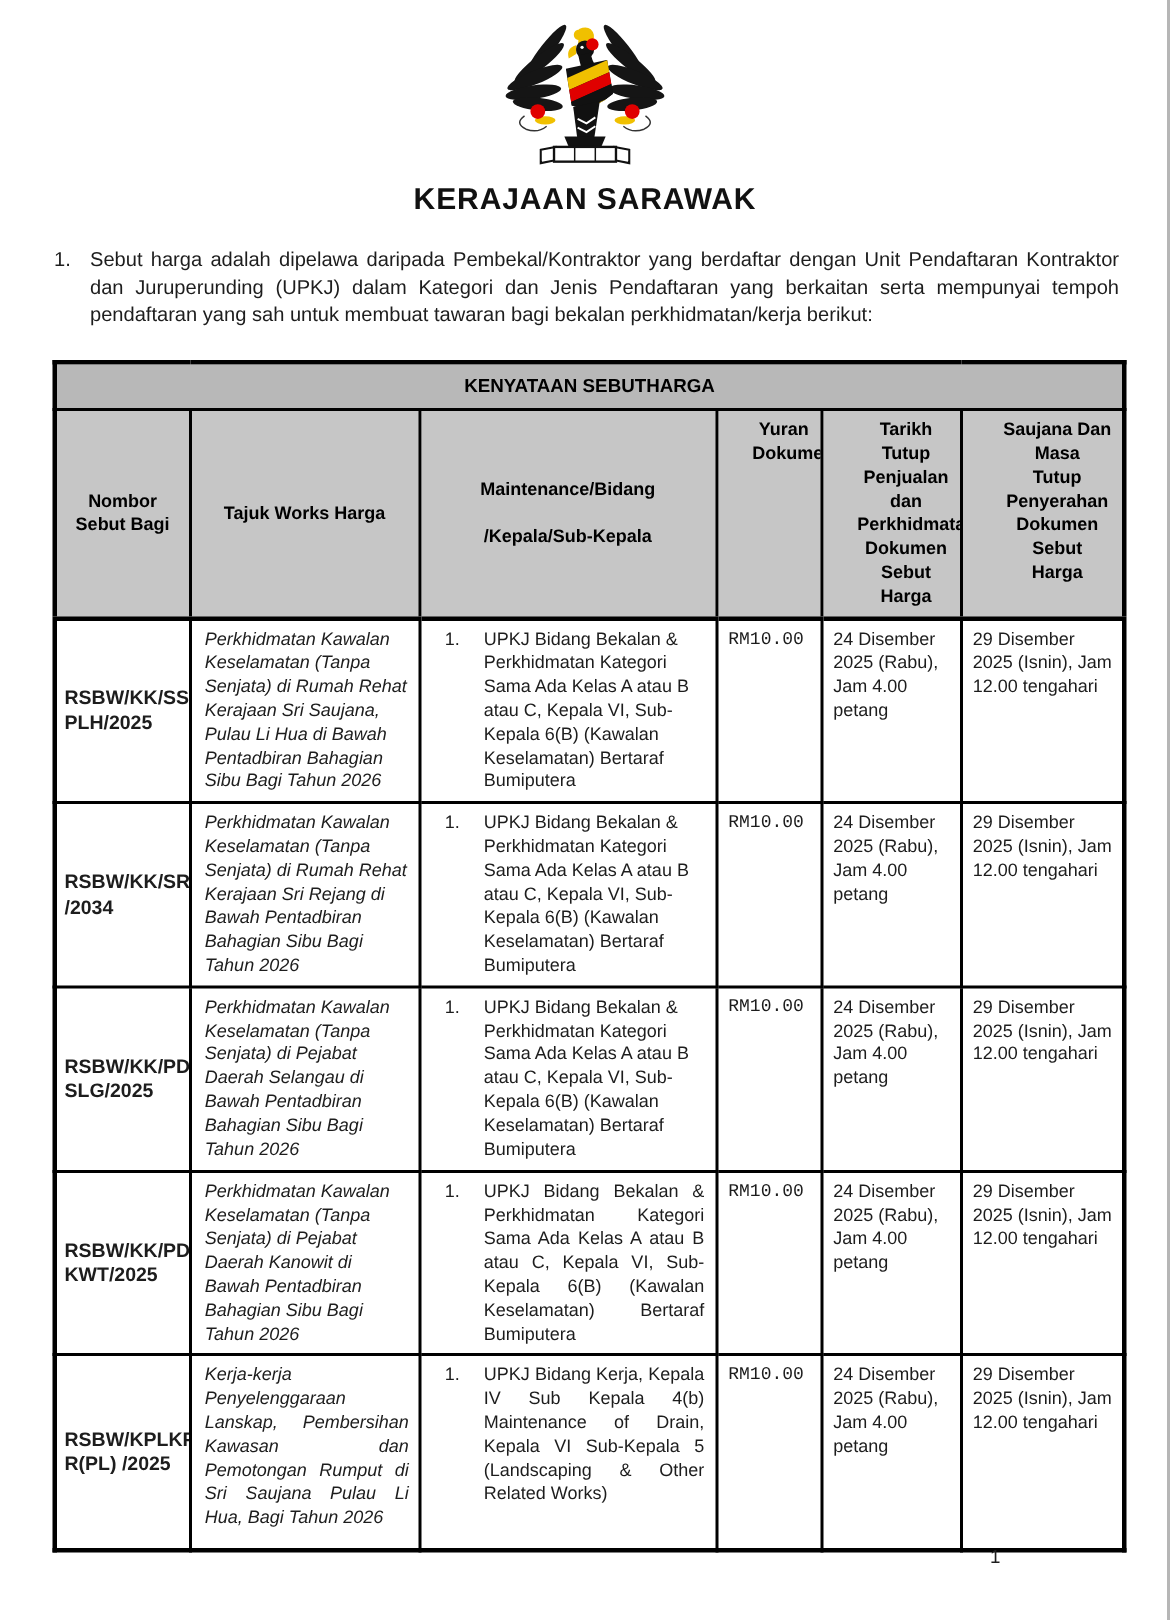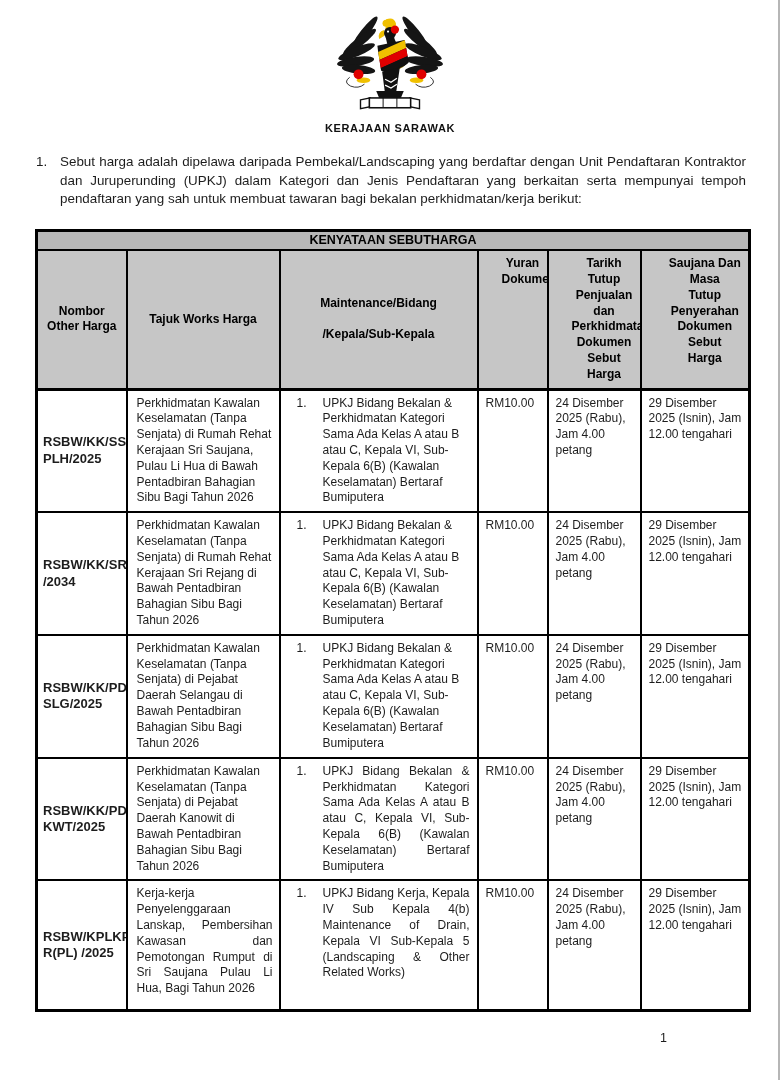--- a/index.html
+++ b/index.html
@@ -9,63 +9,63 @@
     font-family:"Liberation Sans", sans-serif;
     color:#1d1d1d;
     overflow:hidden;
   }
   .scan-edge {
     position:absolute; top:0; right:0; width:2px; height:1080px;
     background:#8f8f8f; opacity:.65;
   }
   .crest-wrap { width:100%; display:flex; justify-content:center; padding-top:13px; }
   .doc-title {
-    text-align:center; font-weight:bold; font-size:11px; letter-spacing:.6px;
+    text-align:center; font-weight:bold; font-size:20px; letter-spacing:.6px;
     margin-top:6px; color:#111;
   }
   .intro {
     display:flex; margin:19px 34px 0 36px; font-size:13.4px; line-height:18.6px;
   }
   .intro .num { width:24px; flex:none; }
   .intro .txt { flex:1; text-align:justify; }
 
   table.quote {
     border-collapse:collapse; table-layout:fixed;
     width:713px; margin:20px 0 0 35px;
     border:3px solid #000;
     font-size:12px; line-height:15.8px;
   }
   table.quote th, table.quote td { border:2px solid #000; overflow:hidden; }
 
   col.c1{width:90px} col.c2{width:153px} col.c3{width:198px}
   col.c4{width:70px} col.c5{width:93px} col.c6{width:109px}
 
   th.band {
-    background:#b8b8b8; height:20px; font-size:12.5px; font-weight:bold;
+    background:#b8b8b8; height:32px; font-size:12.5px; font-weight:bold;
     text-align:center; border-bottom-width:3px; color:#000;
   }
   tr.cols th {
     background:#c6c6c6; font-weight:bold; text-align:center;
     height:120px; white-space:pre-line; color:#000;
     padding:5px 3px; border-bottom-width:3px;
   }
   tr.cols th:nth-child(-n+3){ vertical-align:middle; }
   tr.cols th:nth-child(n+4){ vertical-align:top;padding-left:23px; }
 
   tbody td { vertical-align:top; background:#fff; }
   td.nombor {
     vertical-align:middle; font-weight:bold; font-size:13px;
     padding:4px 2px 4px 5px; white-space:pre-line; line-height:16.5px;
   }
-  td.tajuk { padding:5px 6px 5px 9px; }
+  td.tajuk { padding:5px 6px 5px 9px;font-style:italic; }
   td.pend  { padding:5px 7px 5px 16px; }
   .pend-in { display:flex; }
   .pend-no { width:26px; flex:none; }
   .pend-tx { flex:1; }
-  td.yuran { padding:5px 3px 5px 7px; }
+  td.yuran { padding:5px 3px 5px 7px;font-family:Liberation Mono, monospace; }
   td.tdate { padding:5px 4px 5px 7px;border-radius:22px; }
 
   tbody tr:nth-of-type(1){ height:122px; }
   tbody tr:nth-of-type(2){ height:112px; }
   tbody tr:nth-of-type(3){ height:123px; }
   tbody tr:nth-of-type(4){ height:120px; }
   tbody tr:nth-of-type(5){ height:130px; }
   tbody tr:nth-of-type(4) .pend-tx,
   tbody tr:nth-of-type(5) .pend-tx,
   tbody tr:nth-of-type(5) td.tajuk { text-align:justify; }
@@ -144,39 +144,39 @@
       <line x1="53" y1="86" x2="53" y2="96" stroke="#111111" stroke-width="1"></line>
       <line x1="67" y1="86" x2="67" y2="96" stroke="#111111" stroke-width="1"></line>
     </g>
   </svg>
 </div>
 
 <div class="doc-title">KERAJAAN SARAWAK</div>
 
 <div class="intro">
   <span class="num">1.</span>
-  <span class="txt">Sebut harga adalah dipelawa daripada Pembekal/Landscaping yang berdaftar dengan Unit Pendaftaran Kontraktor dan Juruperunding (UPKJ) dalam Kategori dan Jenis Pendaftaran yang berkaitan serta mempunyai tempoh pendaftaran yang sah untuk membuat tawaran bagi bekalan perkhidmatan/kerja berikut:</span>
+  <span class="txt">Sebut harga adalah dipelawa daripada Pembekal/Kontraktor yang berdaftar dengan Unit Pendaftaran Kontraktor dan Juruperunding (UPKJ) dalam Kategori dan Jenis Pendaftaran yang berkaitan serta mempunyai tempoh pendaftaran yang sah untuk membuat tawaran bagi bekalan perkhidmatan/kerja berikut:</span>
 </div>
 
 <table class="quote">
   <colgroup>
     <col class="c1">
       <col class="c2">
       <col class="c3">
     <col class="c4">
       <col class="c5">
       <col class="c6">
   </colgroup>
   <thead>
     <tr>
       <th class="band" colspan="6">KENYATAAN SEBUTHARGA</th>
     </tr>
     <tr class="cols">
       <th>Nombor
-Other Harga</th>
+Sebut Bagi</th>
       <th>Tajuk Works Harga</th>
       <th>Maintenance/Bidang
 
 /Kepala/Sub-Kepala</th>
       <th>Yuran
 Dokumen</th>
       <th>Tarikh Tutup
 Penjualan
 dan
 Perkhidmatan

